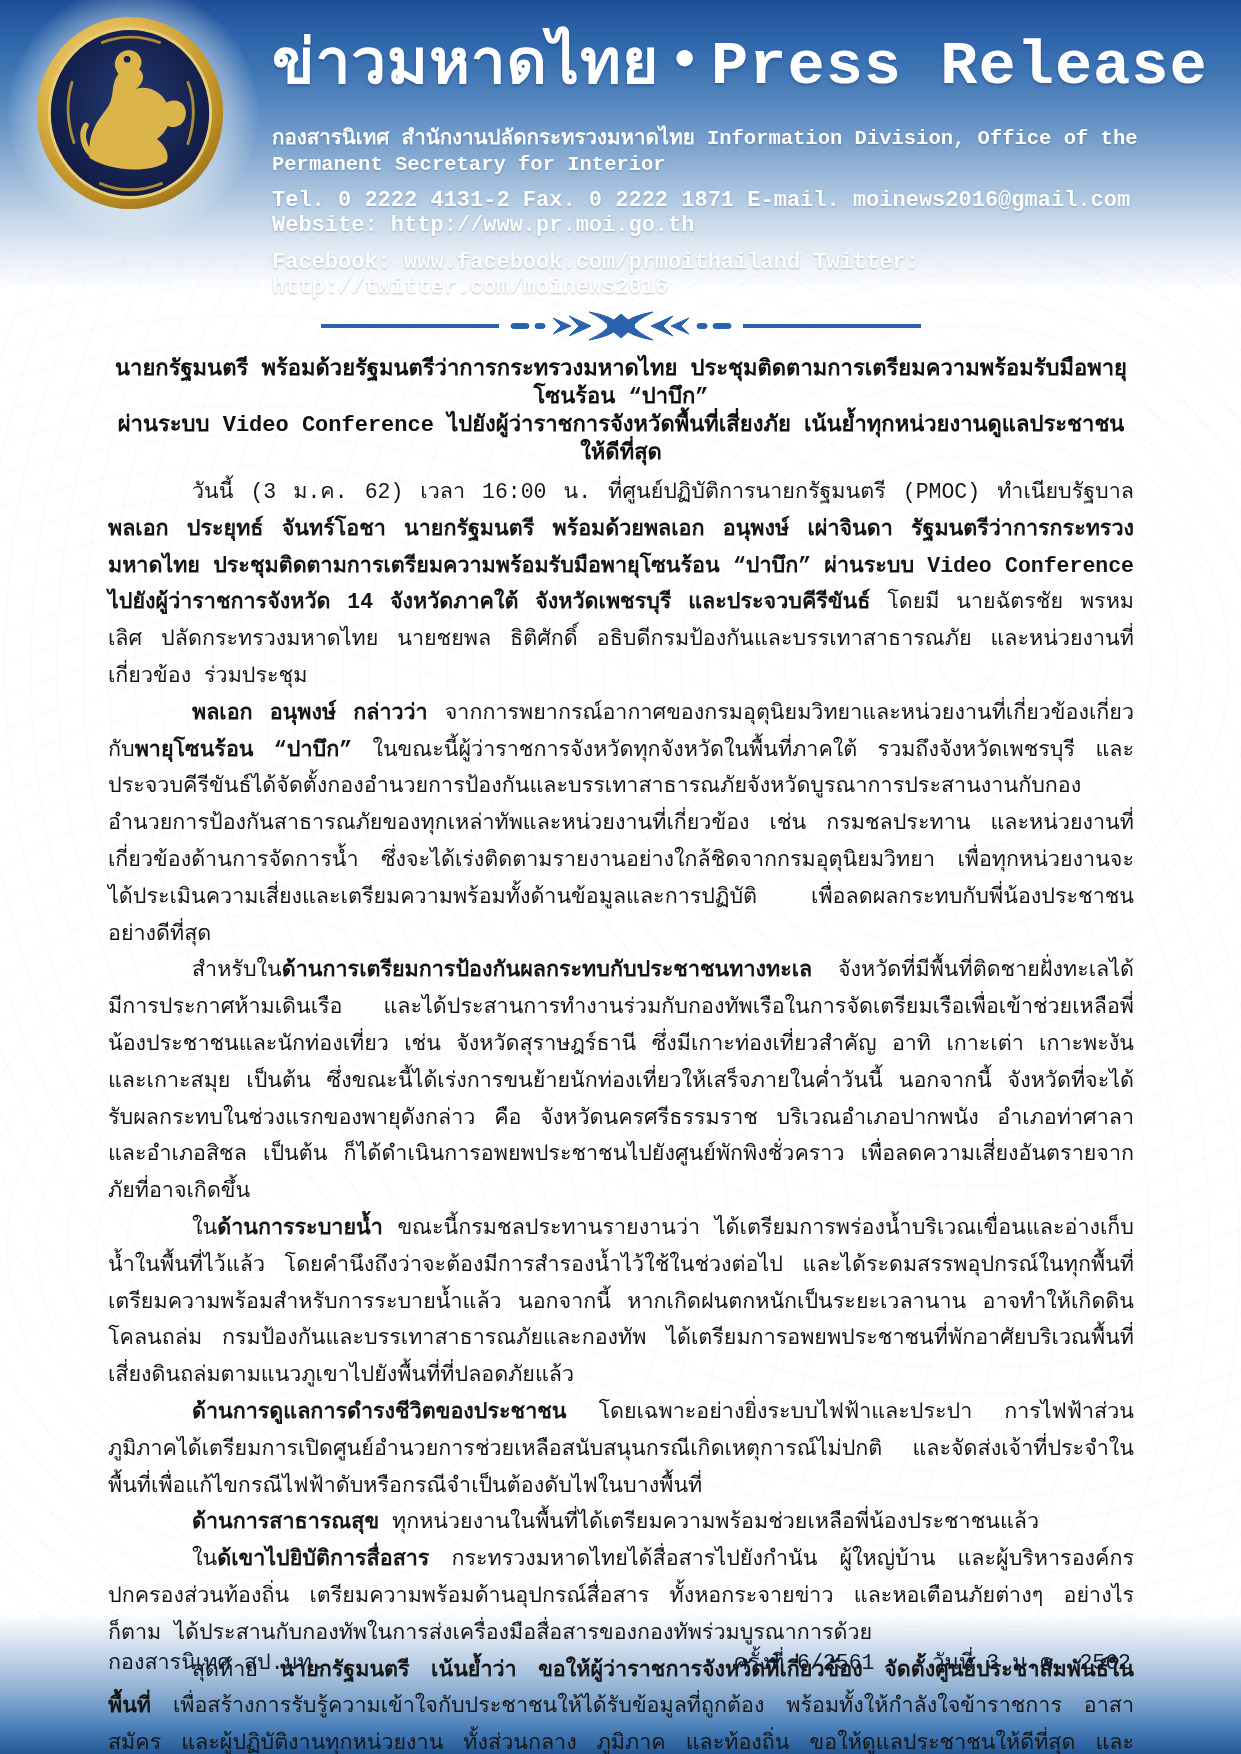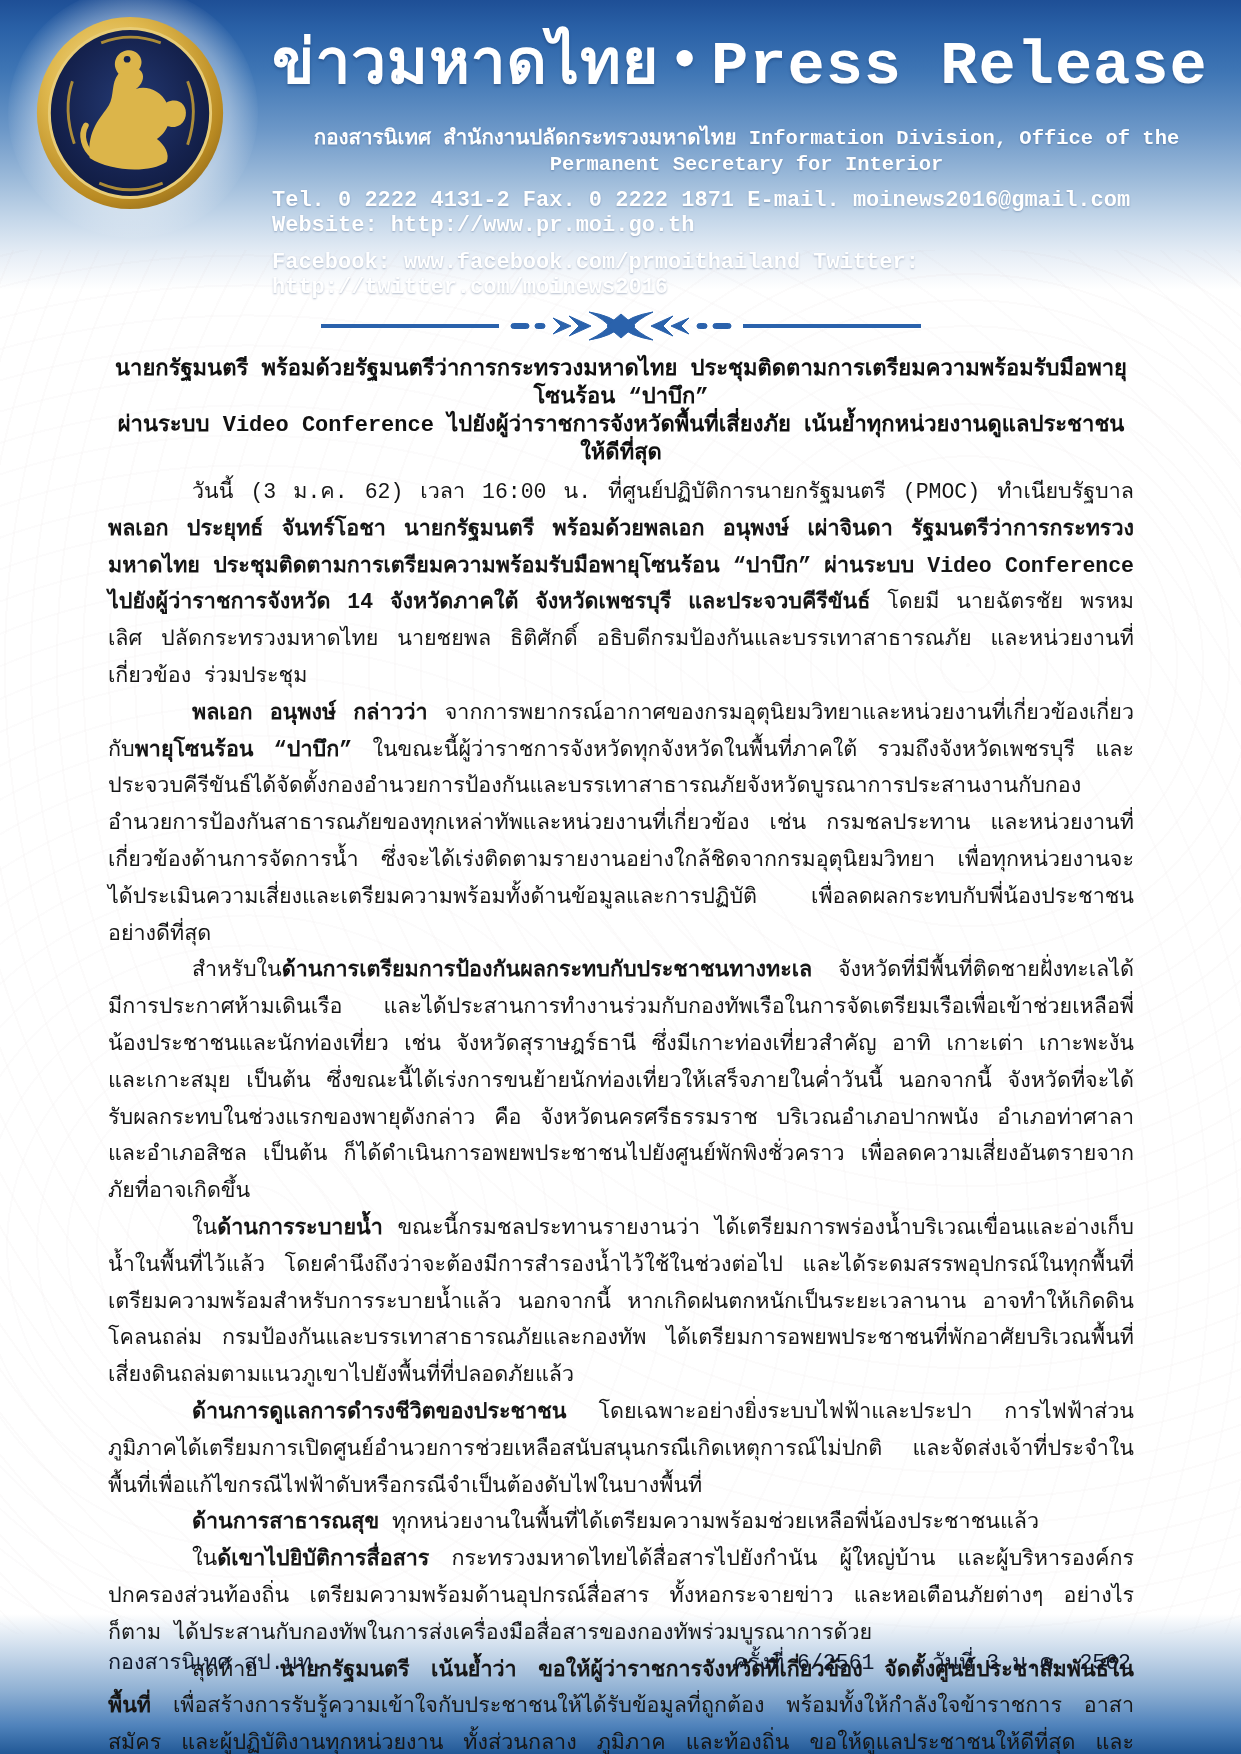--- a/index.html
+++ b/index.html
@@ -36,21 +36,21 @@
   }
 
   .header{position:relative;z-index:2;display:flex;align-items:flex-start;padding:12px 20px 0 34px;}
   .logo{width:192px;height:198px;flex:0 0 auto;margin-top:2px;}
   .header-text{margin-left:46px;padding-top:10px;color:#ffffff;}
   .title-row{
     font-weight:700;font-size:62px;line-height:74px;letter-spacing:1px;
     white-space:nowrap;text-shadow:0 2px 3px rgba(10,40,90,.35);
   }
   .title-dot{display:inline-block;font-size:38px;vertical-align:14px;margin:0 14px;}
-  .org-line{font-size:20.5px;font-weight:600;margin-top:16px;text-shadow:0 1px 2px rgba(10,40,90,.3);text-align:center;}
+  .org-line{font-size:20.5px;font-weight:600;margin-top:16px;text-shadow:0 1px 2px rgba(10,40,90,.3);}
   .contact-line{font-size:22px;font-weight:600;margin-top:12px;text-shadow:0 1px 2px rgba(10,40,90,.3);}
   .social-line{font-size:22px;font-weight:600;margin-top:12px;text-shadow:0 1px 2px rgba(10,40,90,.3);}
 
   .divider{position:relative;z-index:2;display:flex;justify-content:center;margin-top:6px;height:40px;}
 
   .content{position:relative;z-index:2;width:1026px;margin:10px auto 0 108px;}
   .headline{
     text-align:center;font-weight:700;font-size:22px;line-height:28px;color:#111;
     margin:8px 0 6px 0;
   }

